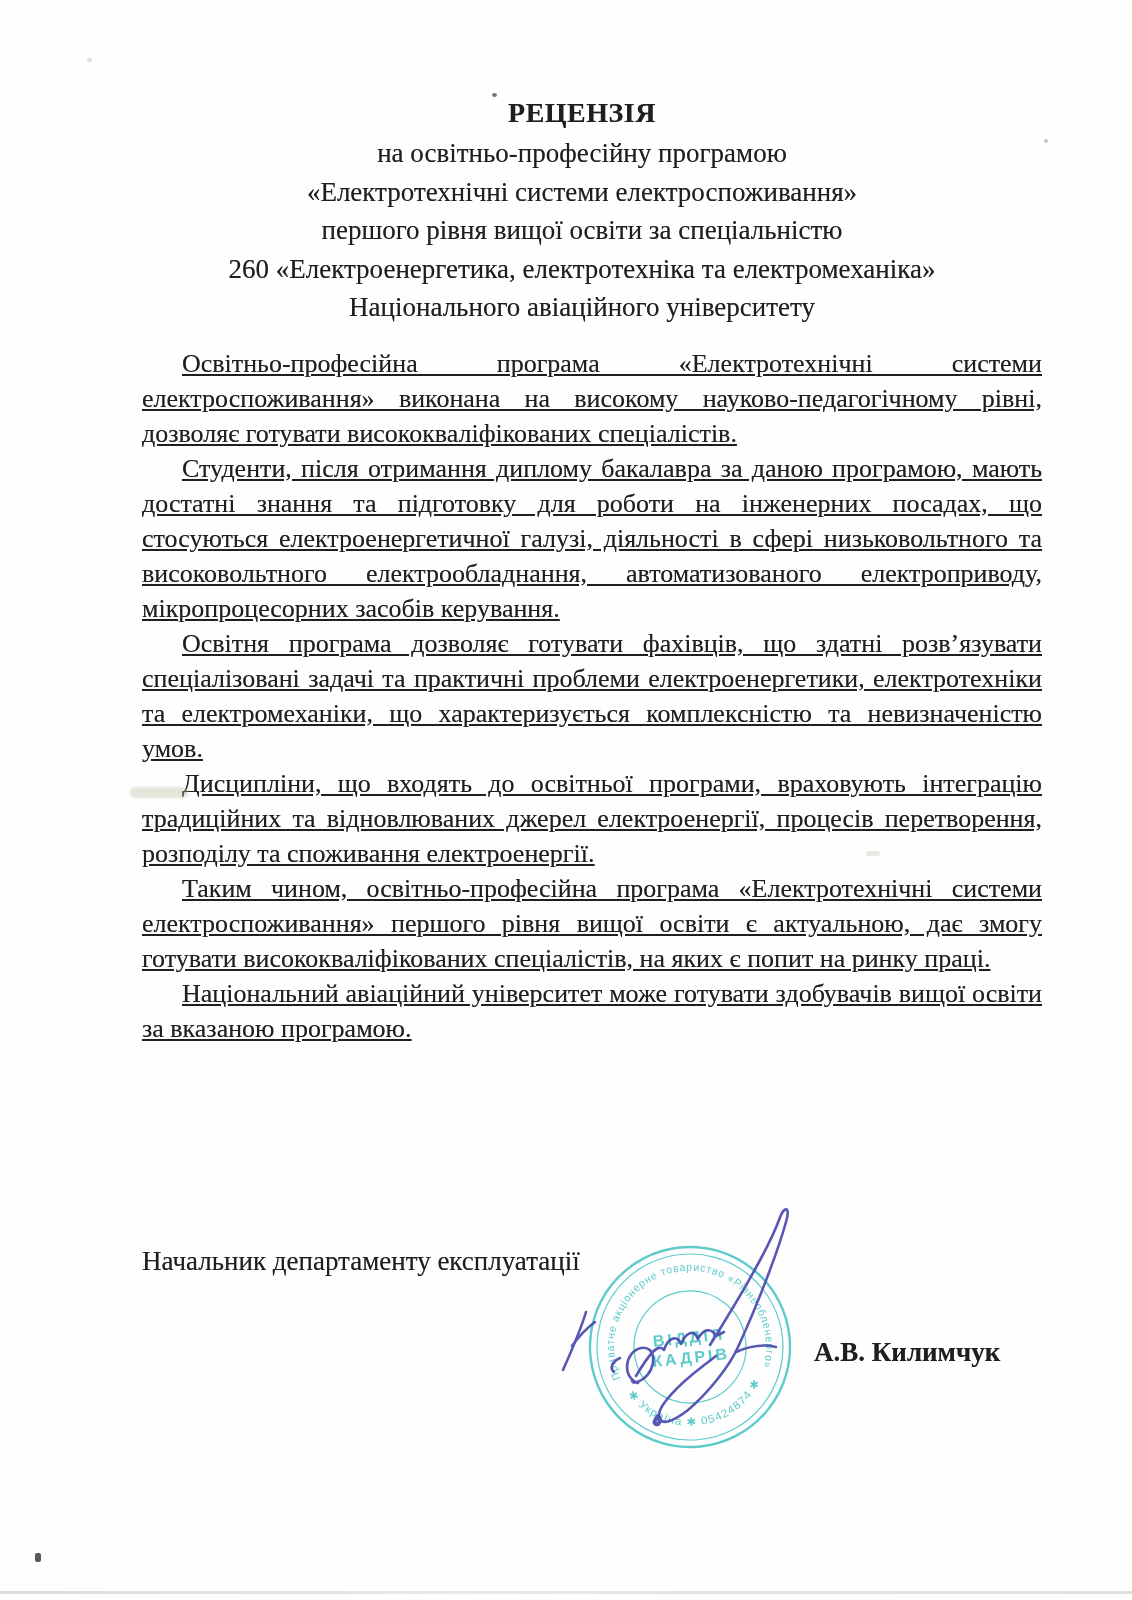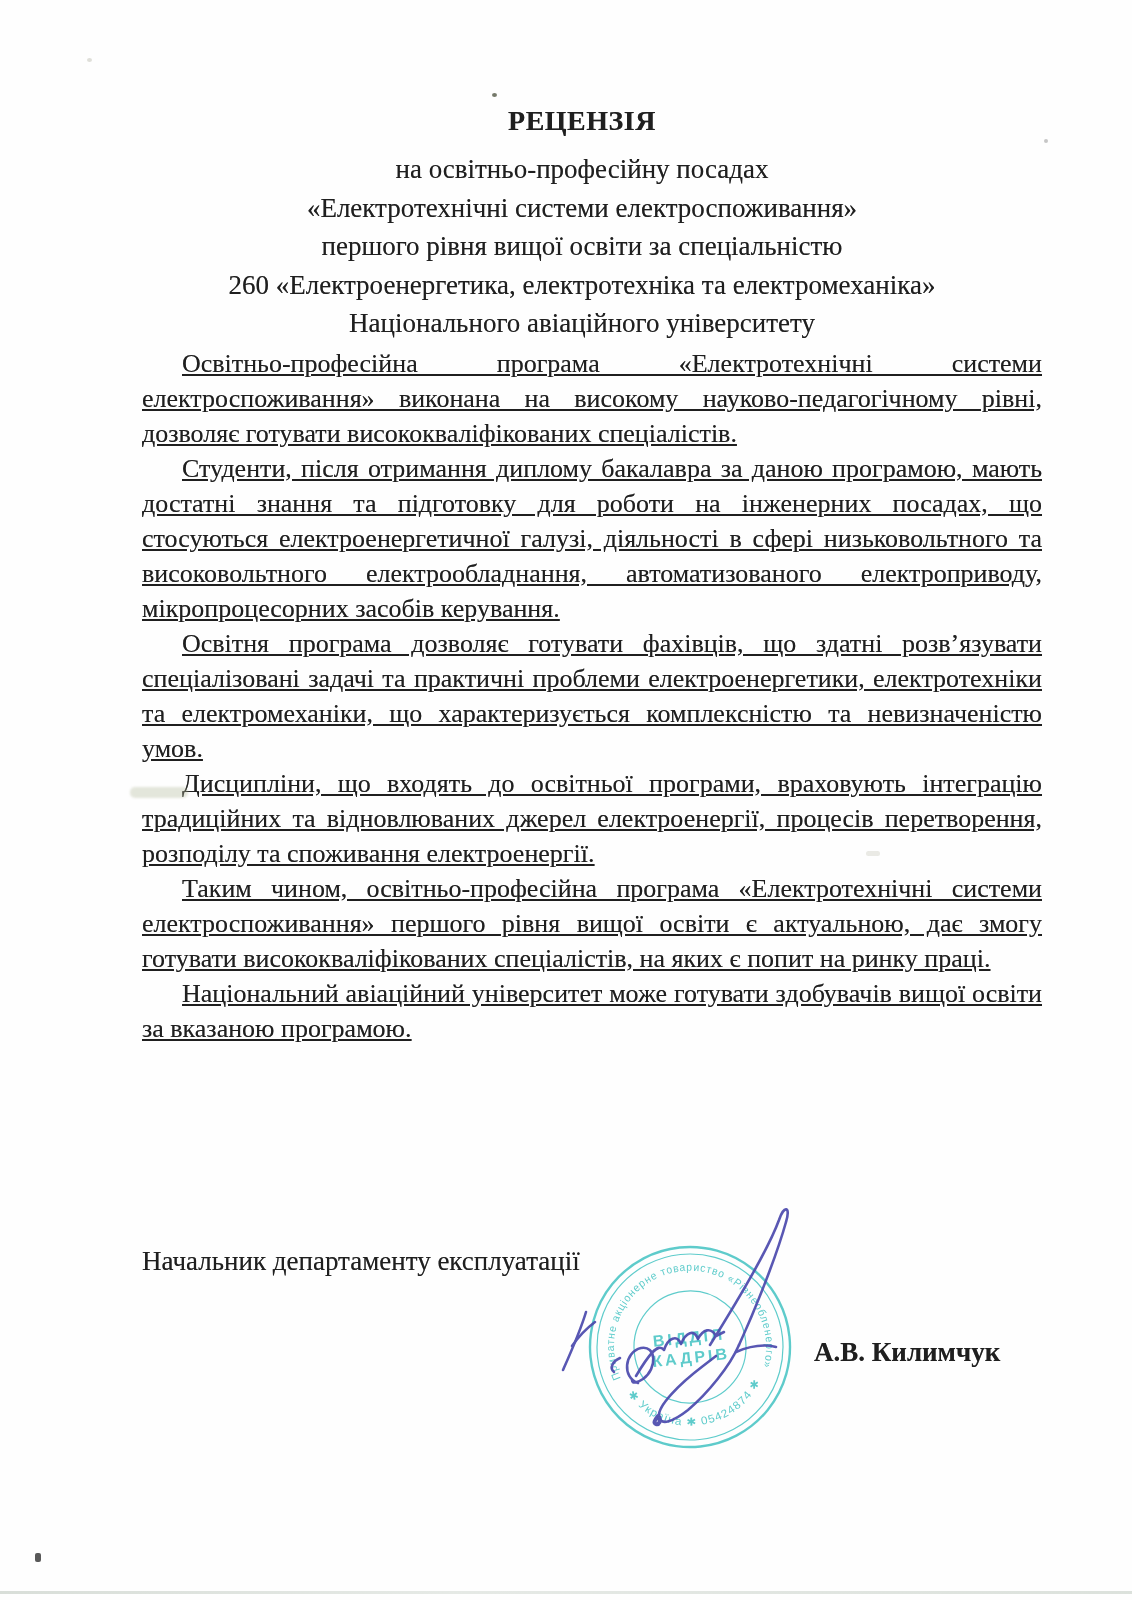--- a/index.html
+++ b/index.html
@@ -14,21 +14,21 @@
   }
   
   .page .txt{ text-shadow:0 0 .45px rgba(30,30,30,.55); }
 
   .doc-header{
     position:absolute;left:126px;top:92px;width:912px;
     text-align:center;
   }
   .doc-title{
     font-size:28px;font-weight:bold;letter-spacing:.5px;
-    line-height:42px;margin:8px;
+    line-height:42px;margin:0;
   }
   .doc-subline{
     font-size:27px;line-height:38.6px;
   }
 
   .doc-body{
     position:absolute;left:142px;top:346px;width:900px;
     font-size:26px;line-height:35px;
     text-align:justify;
   }
@@ -75,21 +75,21 @@
     opacity:.8;
   }
 </style>
 </head>
 <body>
 
 <div class="page">
 
   <div class="doc-header">
     <h1 class="doc-title txt">РЕЦЕНЗІЯ</h1>
-    <div class="doc-subline txt">на освітньо-професійну посадах</div>
+    <div class="doc-subline txt">на освітньо-професійну програмою</div>
     <div class="doc-subline txt">«Електротехнічні системи електроспоживання»</div>
     <div class="doc-subline txt">першого рівня вищої освіти за спеціальністю</div>
     <div class="doc-subline txt">260 «Електроенергетика, електротехніка та електромеханіка»</div>
     <div class="doc-subline txt">Національного авіаційного університету</div>
   </div>
 
   <div class="doc-body">
     <p class="txt">Освітньо-професійна програма «Електротехнічні системи електроспоживання» виконана на високому науково-педагогічному рівні, дозволяє готувати висококваліфікованих спеціалістів.</p>
     <p class="txt">Студенти, після отримання диплому бакалавра за даною програмою, мають достатні знання та підготовку для роботи на інженерних посадах, що стосуються електроенергетичної галузі, діяльності в сфері низьковольтного та високовольтного електрообладнання, автоматизованого електроприводу, мікропроцесорних засобів керування.</p>
     <p class="txt">Освітня програма дозволяє готувати фахівців, що здатні розв’язувати спеціалізовані задачі та практичні проблеми електроенергетики, електротехніки та електромеханіки, що характеризується комплексністю та невизначеністю умов.</p>

